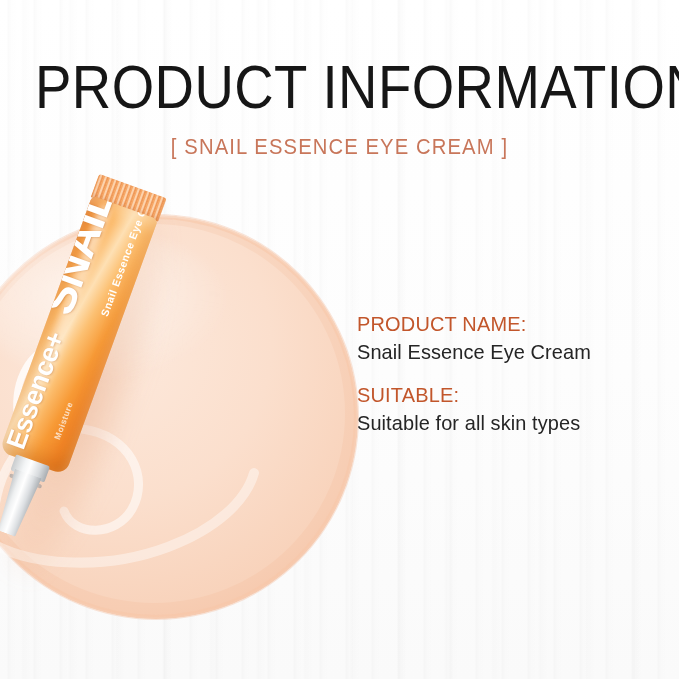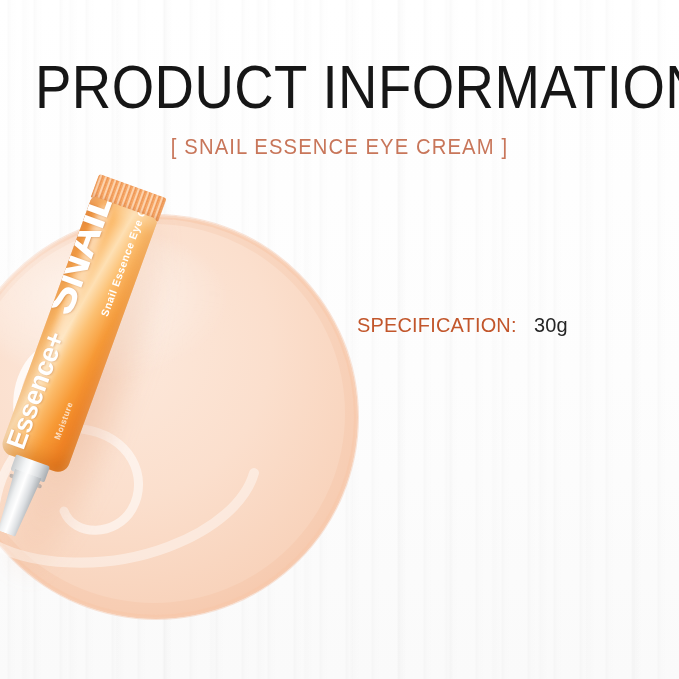--- a/index.html
+++ b/index.html
@@ -260,23 +260,27 @@
       <span class="tl tl-moist">Moisture</span>
 
     </div>
     <div class="tube-neck"></div>
     <div class="nozzle-ring"></div>
     <div class="tube-nozzle"></div>
   </div>
 
   <div class="panel">
 
-
-
-    <div class="field inline row">
-      <span class="f-label">SPECIFICATION:</span>
-      <span class="f-value">30g</span>
+    <div class="field">
+      <span class="f-label">PRODUCT NAME:</span>
+      <span class="f-value">Snail Essence Eye Cream</span>
     </div>
 
+    <div class="field">
+      <span class="f-label">SUITABLE:</span>
+      <span class="f-value">Suitable for all skin types</span>
+    </div>
+
+
 
   </div>
 
 </div>
 
 </body></html>

